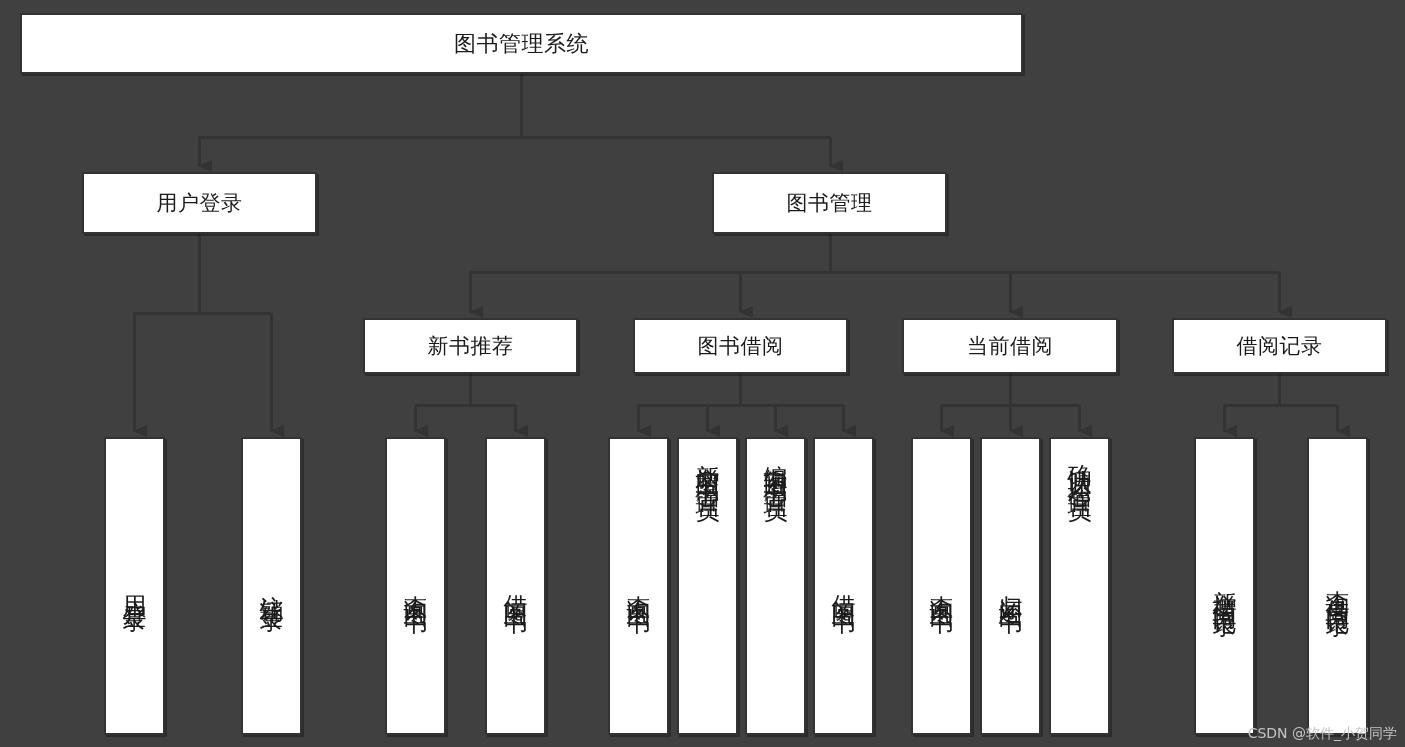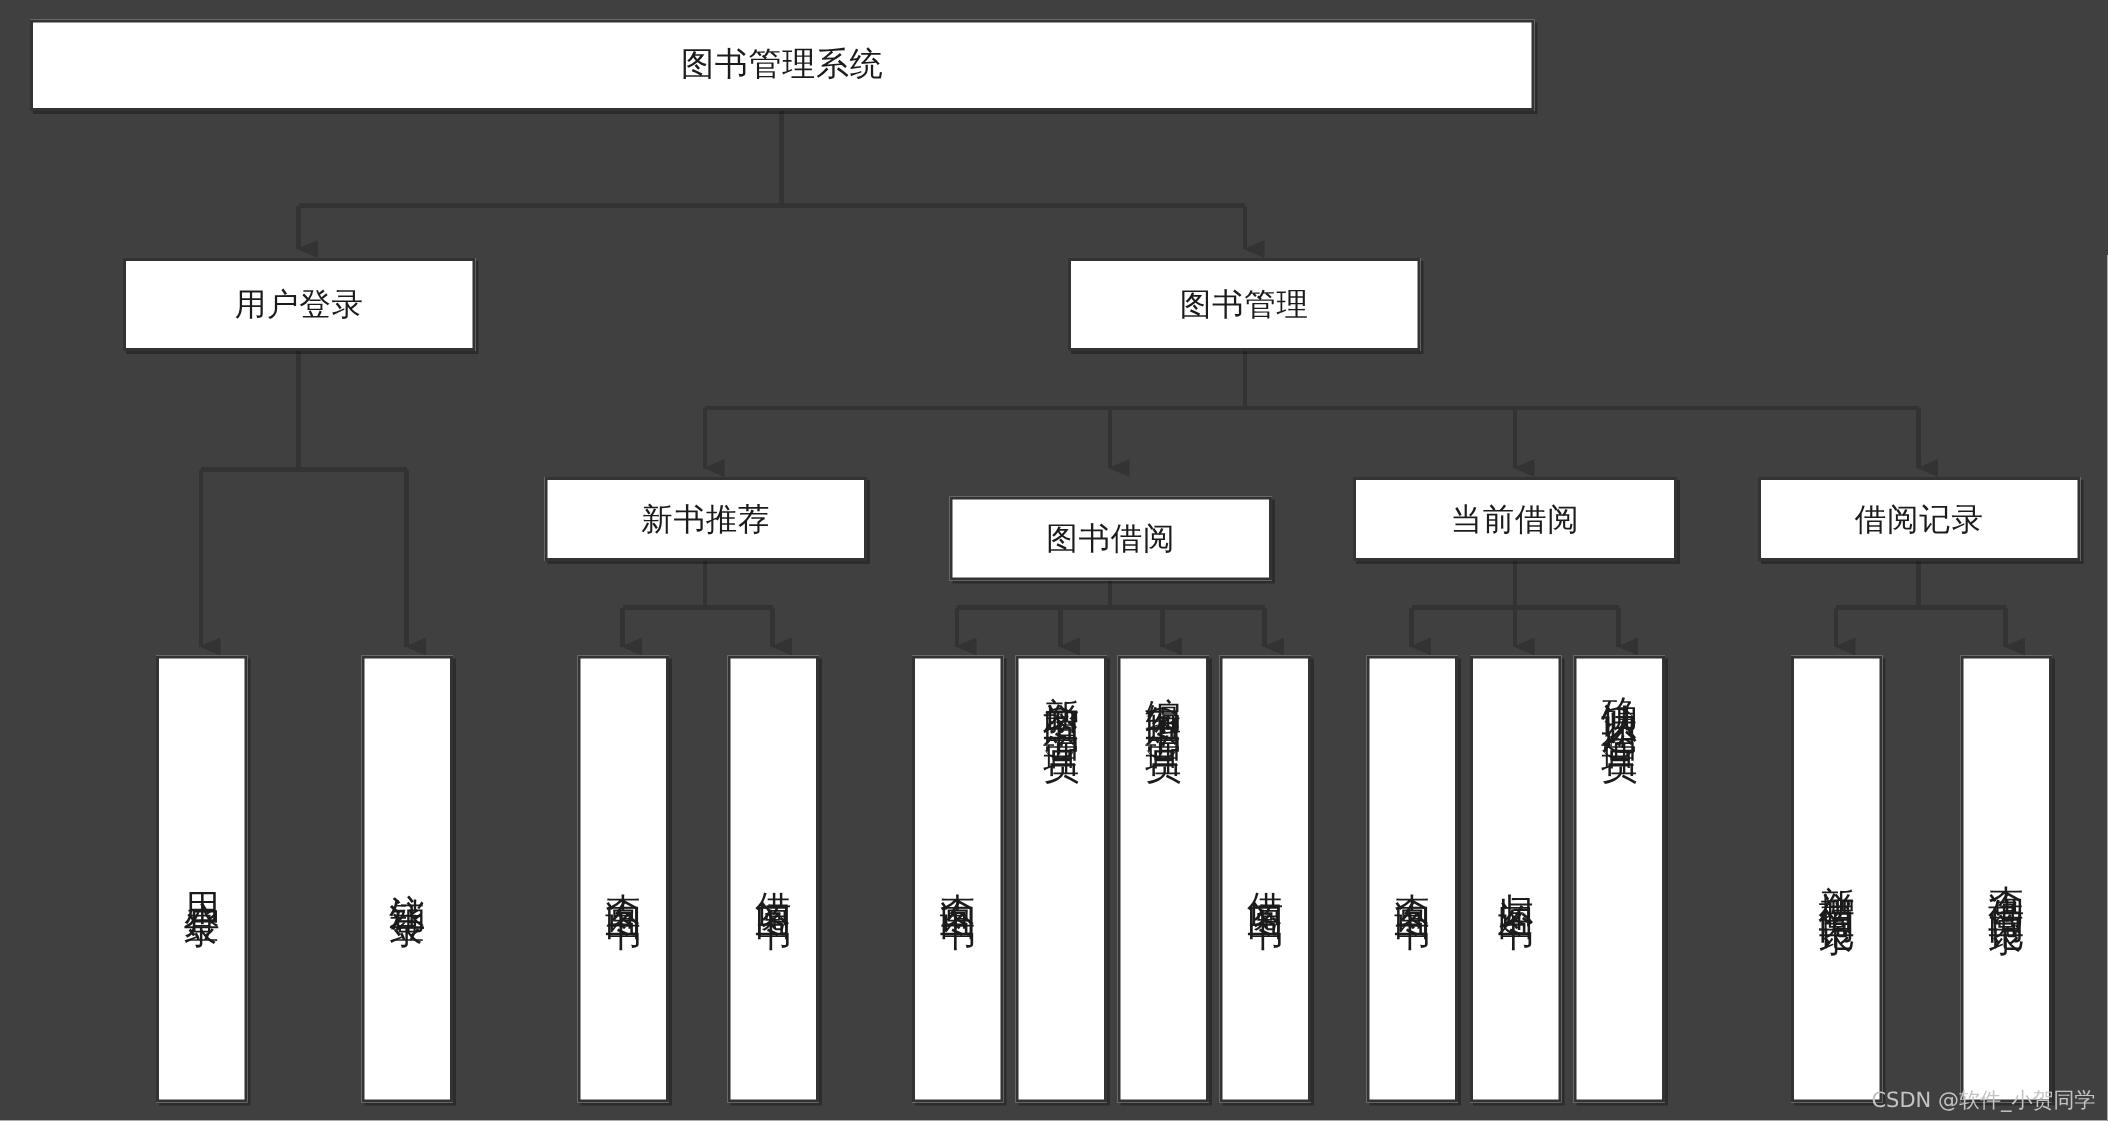--- a/index.html
+++ b/index.html
@@ -148,21 +148,21 @@
   <div class="node h" style="left:82px; top:172px; width:235px; height:62px;">
     <span class="label">用户登录</span>
   </div>
   <div class="node h" style="left:712px; top:172px; width:235px; height:62px;">
     <span class="label">图书管理</span>
   </div>
 
   <div class="node h" style="left:363px; top:318px; width:215px; height:56px;">
     <span class="label">新书推荐</span>
   </div>
-  <div class="node h" style="left:633px; top:318px; width:215px; height:56px;margin-top:13px;">
+  <div class="node h" style="left:633px; top:318px; width:215px; height:56px;">
     <span class="label">图书借阅</span>
   </div>
   <div class="node h" style="left:1172px; top:318px; width:215px; height:56px;">
     <span class="label">借阅记录</span>
   </div>
   <div class="node h" style="left:902px; top:318px; width:216px; height:56px;">
     <span class="label">当前借阅</span>
   </div>
 
   <div class="node v center" style="left:104px; top:437px; width:61px; height:298px;">

